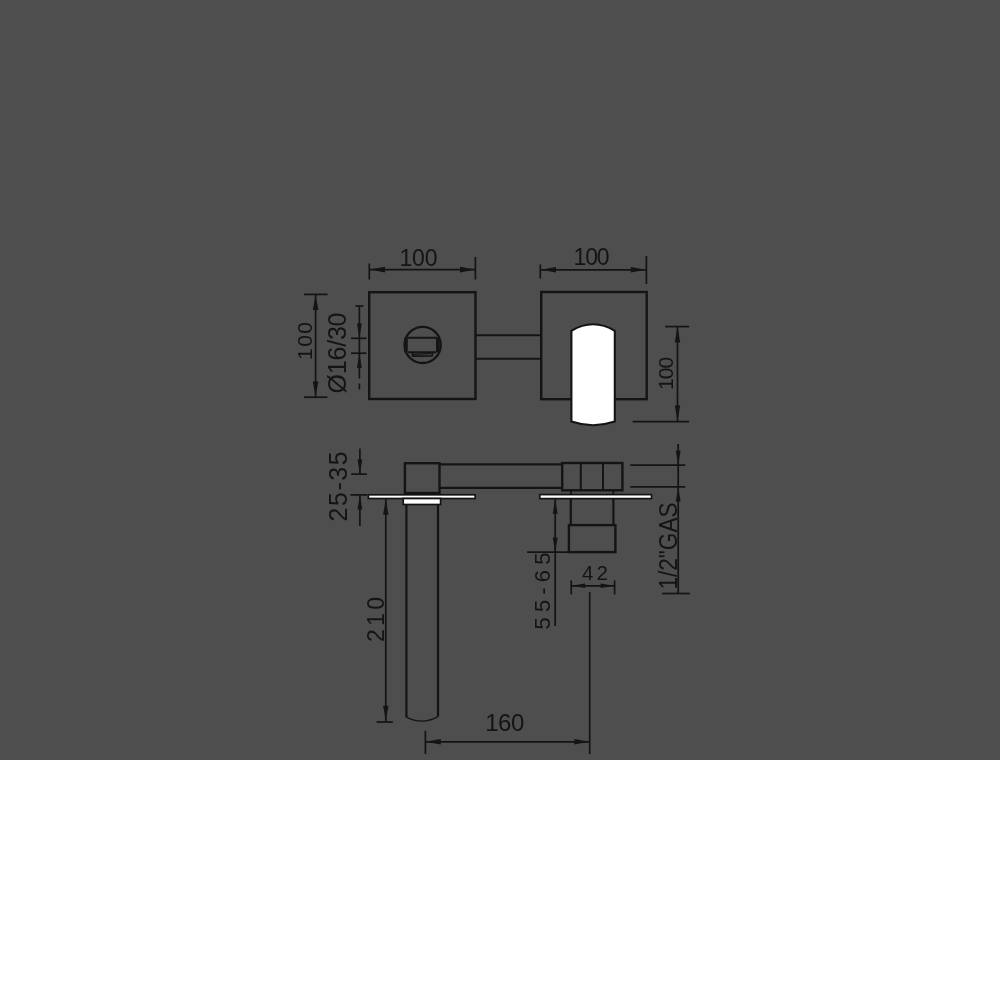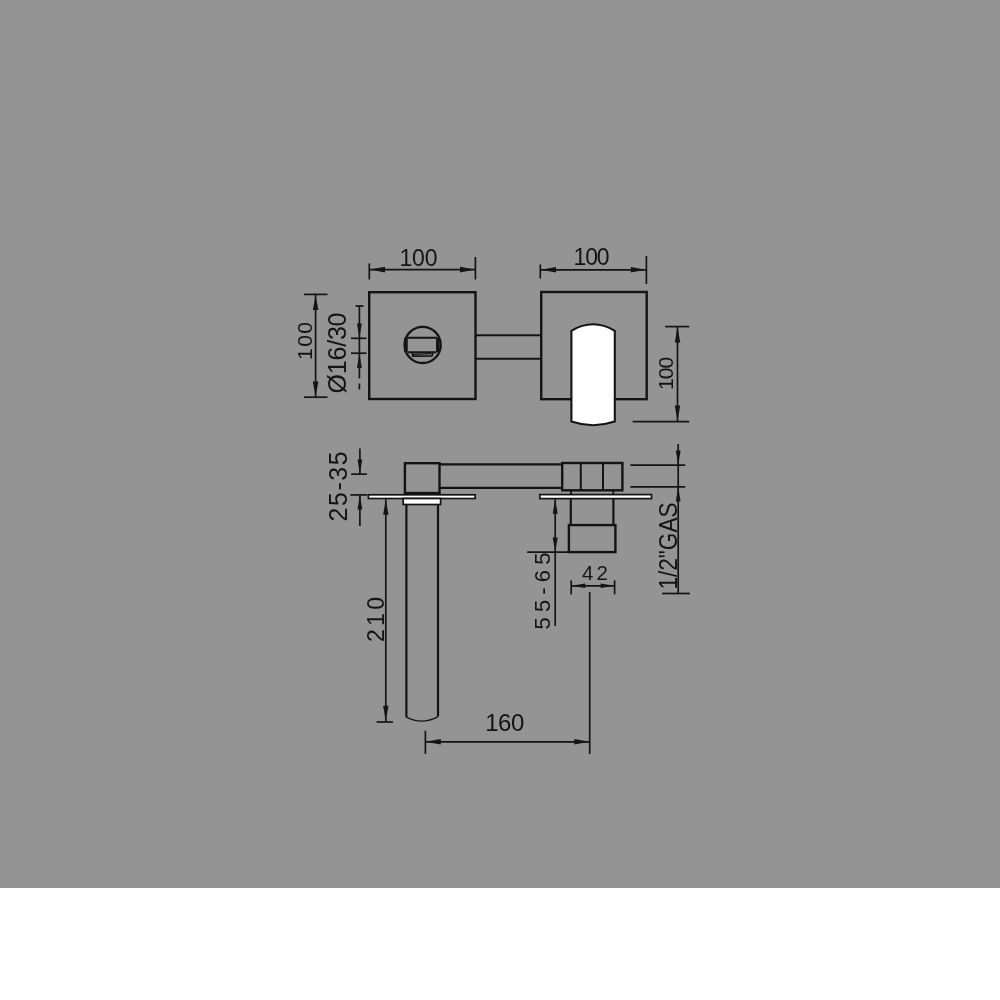--- a/index.html
+++ b/index.html
@@ -1,16 +1,16 @@
 <!DOCTYPE html>
 <html><head>
 <meta charset="utf-8">
 <style>
   html,body{margin:0;padding:0;background:#ffffff;}
-  .wrap{width:1000px;height:888px;background:#14b8a6;filter:grayscale(1);}
+  .wrap{width:1000px;height:760px;background:#1d4ed8;filter:grayscale(1);}
   text{font-family:"Liberation Sans",sans-serif;fill:#141414;}
 </style>
 </head>
 <body>
 <div class="wrap">
 <svg width="1000" height="1000" viewBox="0 0 1000 1000">
   <g stroke="#141414" fill="none" stroke-width="2.2" stroke-linecap="butt">
 
     <rect x="369.2" y="292.2" width="106.3" height="106.8" stroke-width="2.4"></rect>
 

